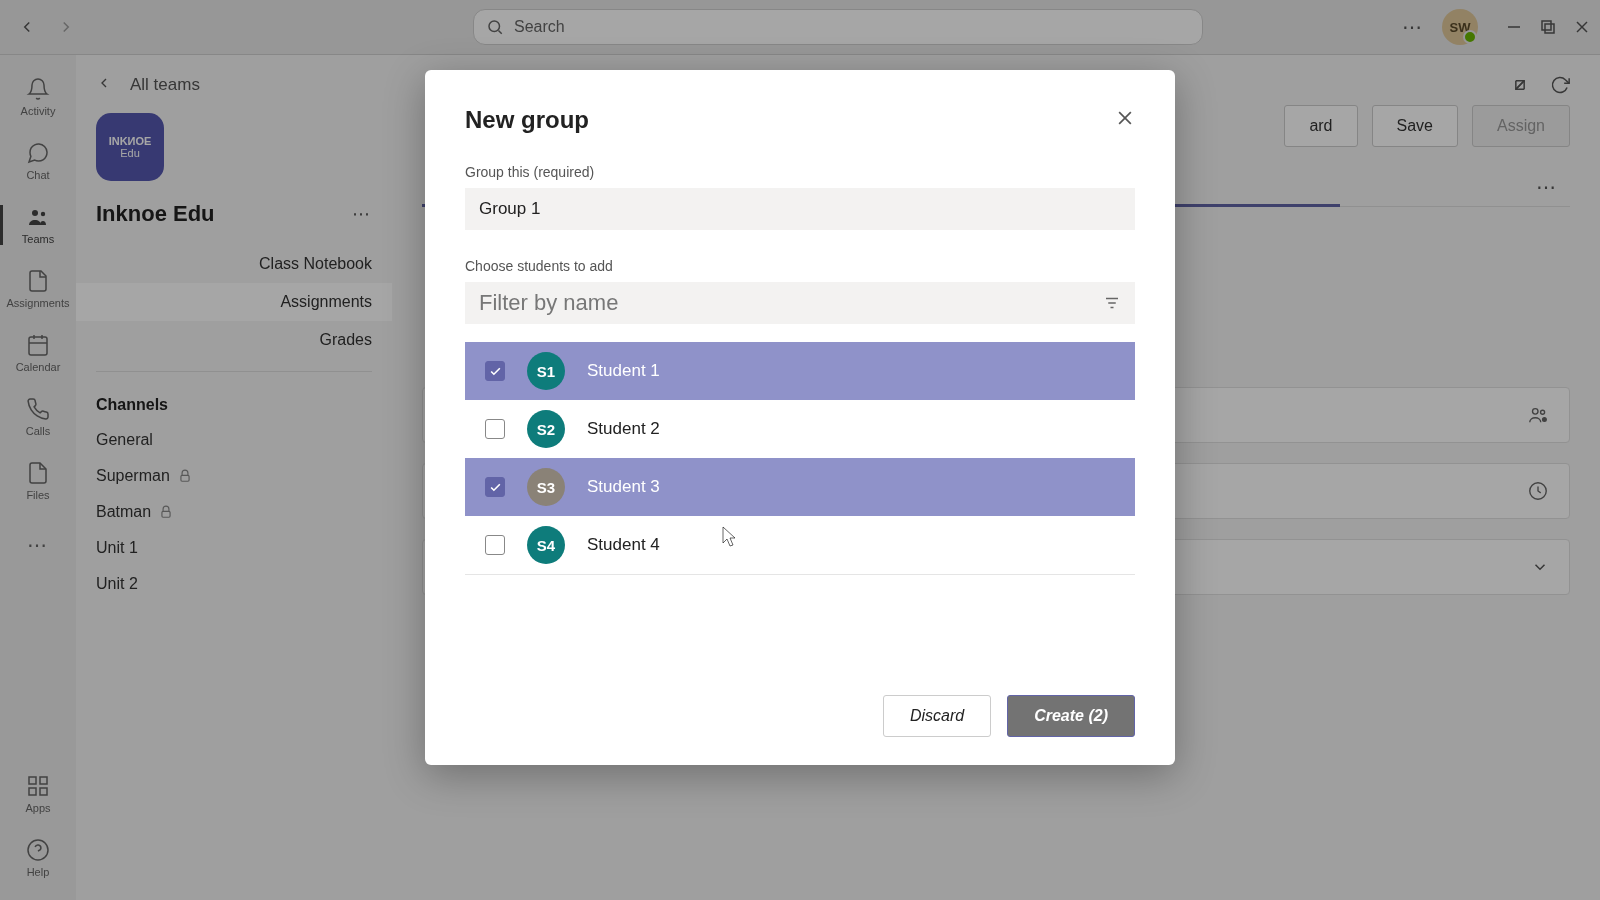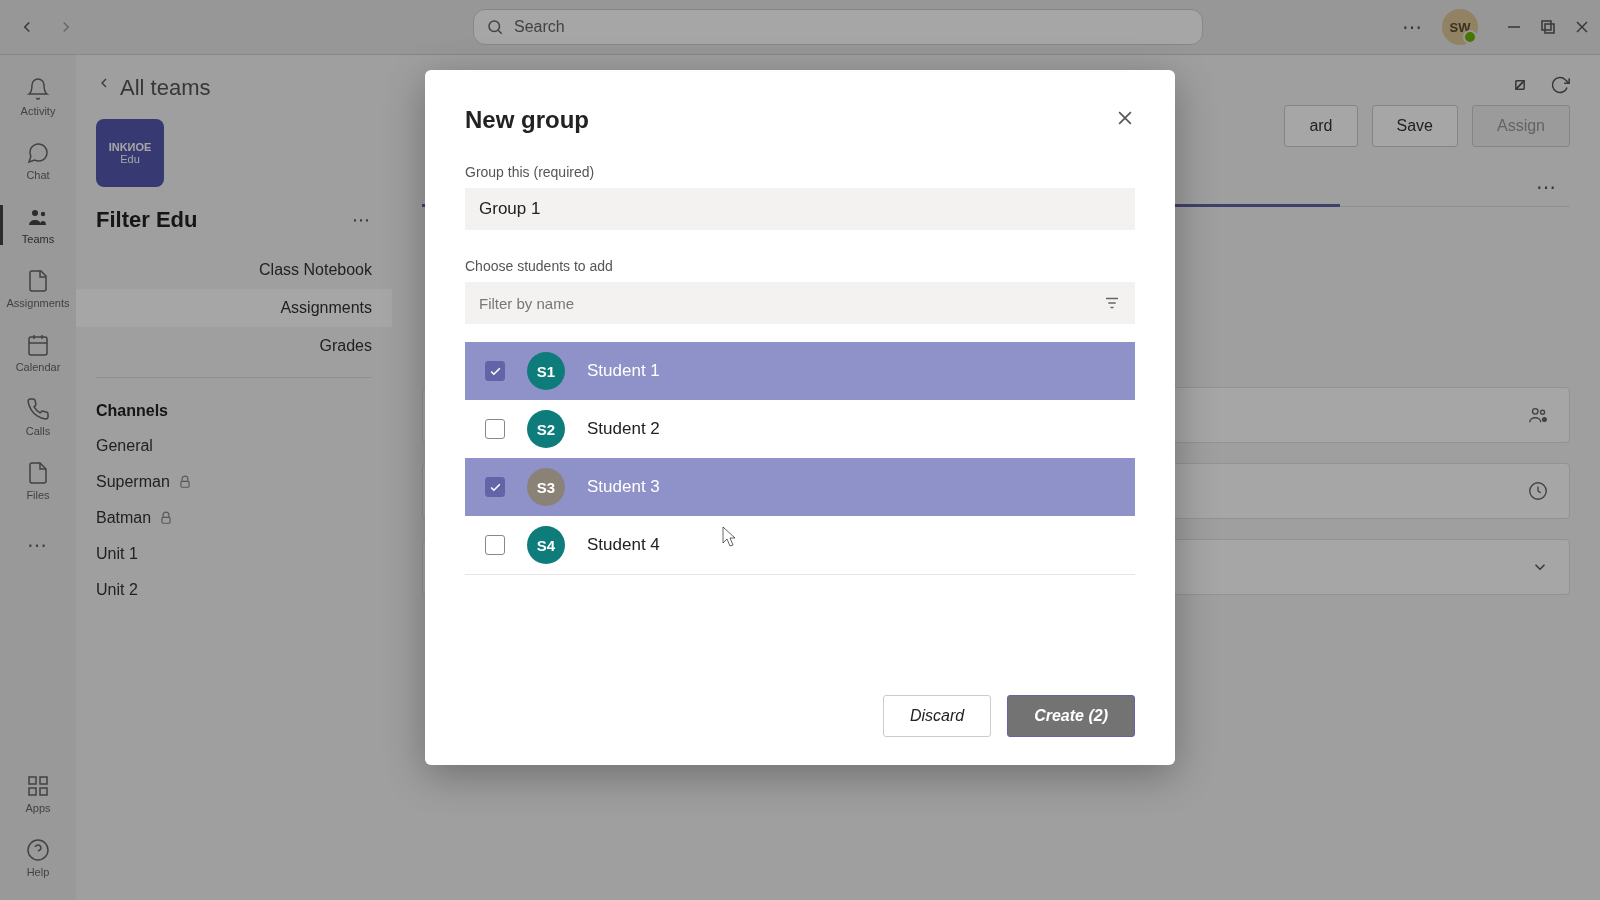--- a/index.html
+++ b/index.html
@@ -23,23 +23,23 @@
 
 .rail { position: absolute; left: 0; top: 55px; bottom: 0; width: 76px; background: #ebebeb; display: flex; flex-direction: column; align-items: center; padding-top: 10px; }
 .rail-item { width: 100%; height: 64px; display: flex; flex-direction: column; align-items: center; justify-content: center; gap: 4px; color: #666; font-size: 11px; cursor: pointer; position: relative; }
 .rail-item.active { color: #444; }
 .rail-item.active::before { content: ''; position: absolute; left: 0; top: 12px; bottom: 12px; width: 3px; background: #444; }
 .rail-item svg { width: 24px; height: 24px; }
 .rail-bottom { margin-top: auto; margin-bottom: 10px; }
 
 
 .sidebar { position: absolute; left: 76px; top: 55px; bottom: 0; width: 316px; background: #f5f5f5; padding: 20px 0; }
-.back-row { display: flex; align-items: flex-start; gap: 8px; padding: 0 20px 18px; color: #555; font-size: 22px; }
+.back-row { display: flex; align-items: flex-start; gap: 18px; padding: 0 20px 18px; color: #555; font-size: 17px; }
 .back-row svg { width: 16px; height: 16px; }
-.team-icon { width: 68px; height: 68px; border-radius: 8px; background: #5558af; display: flex; flex-direction: column; align-items: center; justify-content: center; color: #fff; font-size: 11px; font-weight: 700; margin: 0 20px 20px; }
+.team-icon { width: 68px; height: 68px; border-radius: 15px; background: #5558af; display: flex; flex-direction: column; align-items: center; justify-content: center; color: #fff; font-size: 11px; font-weight: 700; margin: 0 20px 20px; }
 .team-name-row { display: flex; align-items: center; justify-content: space-between; padding: 0 20px 18px; }
 .team-name { font-size: 22px; font-weight: 700; color: #222; }
 .team-name-row .dots { color: #555; font-size: 18px; letter-spacing: 2px; }
 .side-link { padding: 10px 20px; font-size: 16px; color: #333; cursor: pointer; text-align: right; }
 .side-link.active { background: #fff; font-weight: 400; }
 .side-divider { height: 1px; background: #ddd; margin: 12px 20px; }
 .side-heading { padding: 12px 20px 8px; font-size: 16px; font-weight: 700; color: #222; }
 .channel { padding: 9px 20px; font-size: 16px; color: #333; display: flex; align-items: center; gap: 8px; }
 .channel svg { width: 14px; height: 14px; color: #888; }
 
@@ -66,21 +66,21 @@
 .scrim { position: absolute; inset: 0; background: rgba(0,0,0,0.35); }
 
 
 .modal { position: absolute; left: 425px; top: 70px; width: 750px; background: #fff; border-radius: 6px; box-shadow: 0 10px 40px rgba(0,0,0,0.3); padding: 36px 40px 28px; }
 .modal-title-row { display: flex; align-items: center; justify-content: space-between; margin-bottom: 30px; }
 .modal-title { font-size: 24px; font-weight: 700; color: #222; }
 .close-x { color: #555; cursor: pointer; }
 .close-x svg { width: 20px; height: 20px; }
 .field-label { font-size: 14px; color: #555; margin-bottom: 8px; }
 .text-input { width: 100%; height: 42px; background: #f3f2f1; border: none; border-bottom: 1px solid transparent; padding: 0 14px; font-size: 17px; color: #222; margin-bottom: 28px; }
-.filter-input { width: 100%; height: 42px; background: #f3f2f1; border: none; padding: 8px 14px; font-size: 15px; color: #777; margin-bottom: 18px; display: flex; align-items: center; }
+.filter-input { width: 100%; height: 42px; background: #f3f2f1; border: none; padding: 8px 14px; font-size: 22px; color: #777; margin-bottom: 18px; display: flex; align-items: center; }
 .filter-input svg { width: 18px; height: 18px; margin-left: auto; color: #666; }
 .student-row { display: flex; align-items: center; height: 58px; padding: 0 20px; gap: 22px; cursor: pointer; }
 .student-row.selected { background: #8f92c9; color: #fff; }
 .student-row .chk { width: 20px; height: 20px; border: 1.5px solid #888; border-radius: 3px; background: #fff; display: flex; align-items: center; justify-content: center; flex-shrink: 0; }
 .student-row.selected .chk { background: #6264a7; border-color: #6264a7; }
 .student-row.selected .chk svg { width: 13px; height: 13px; color: #fff; }
 .student-row .s-avatar { width: 38px; height: 38px; border-radius: 50%; display: flex; align-items: center; justify-content: center; font-size: 15px; font-weight: 600; color: #fff; flex-shrink: 0; }
 .student-row .s-name { font-size: 17px; }
 .student-row:not(.selected) .s-name { color: #222; }
 .student-list { border-bottom: 1px solid #e5e5e5; }
@@ -214,21 +214,21 @@
     <svg viewBox="0 0 24 24" fill="none" stroke="currentColor" stroke-width="2">
         <polyline points="15 18 9 12 15 6"></polyline>
       </svg>
     <span>All teams</span>
   </div>
   <div class="team-icon">
     <span>INKИOE</span>
     <span style="font-weight:400">Edu</span>
   </div>
   <div class="team-name-row">
-    <div class="team-name">Filter Edu</div>
+    <div class="team-name">Inknoe Edu</div>
     <span class="dots">⋯</span>
   </div>
   <div class="side-link">Class Notebook</div>
   <div class="side-link active">Assignments</div>
   <div class="side-link">Grades</div>
   <div class="side-divider"></div>
   <div class="side-heading">Channels</div>
   <div class="channel">
       <span>General</span>
     </div>

